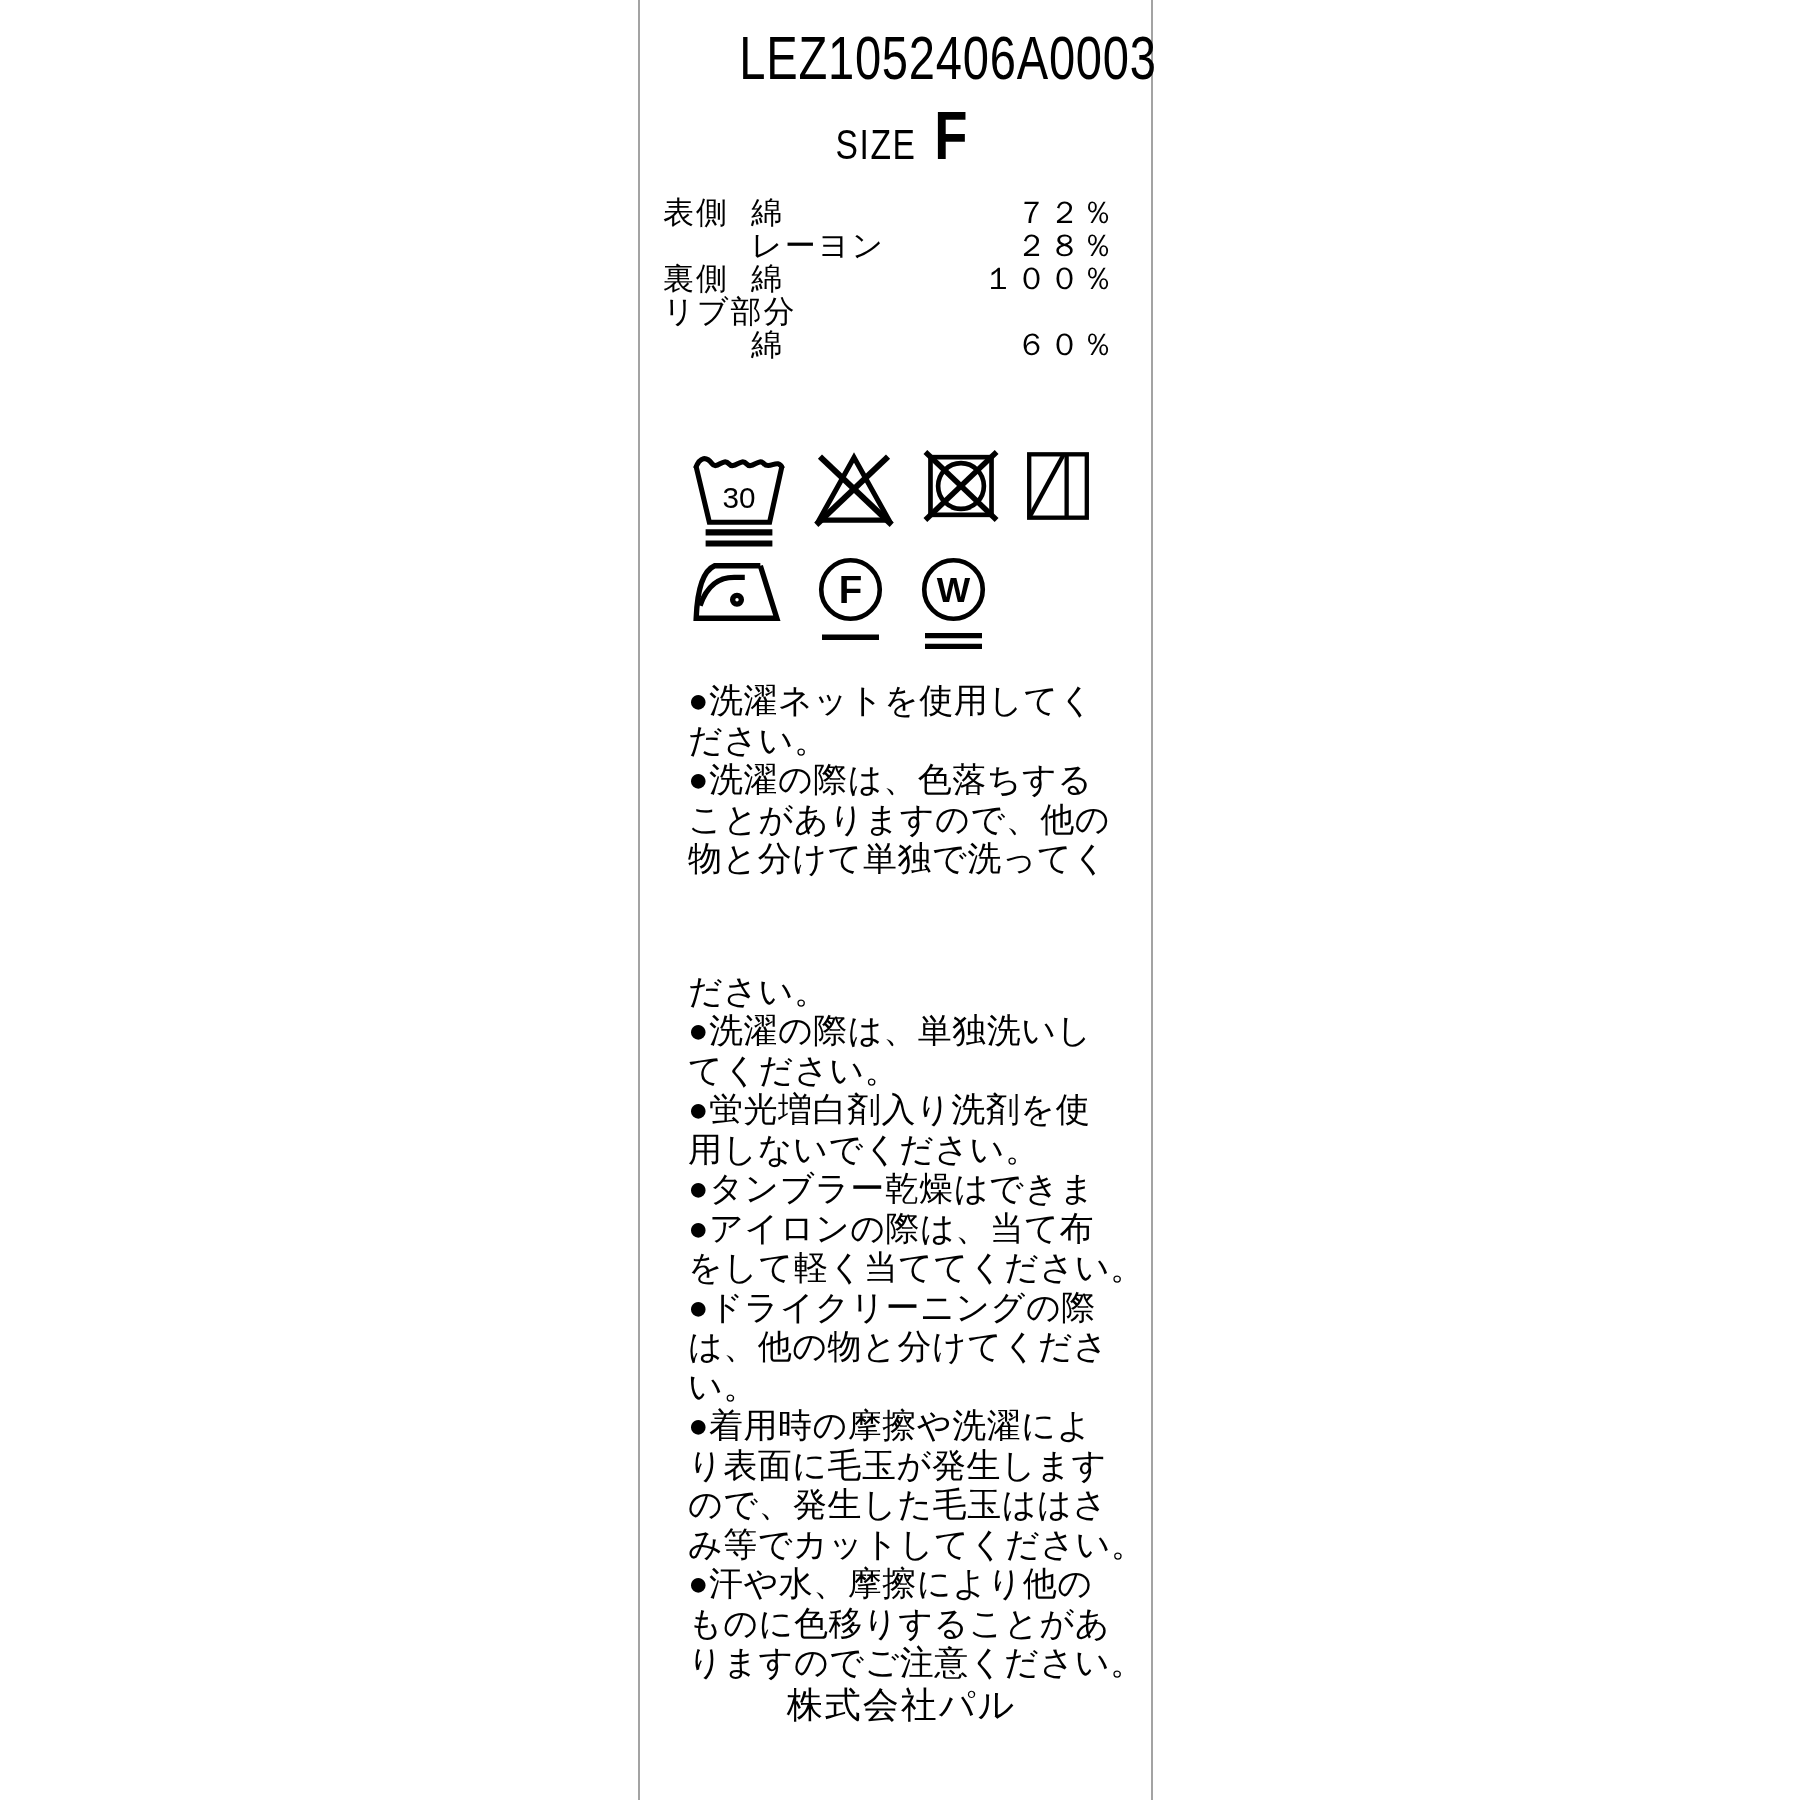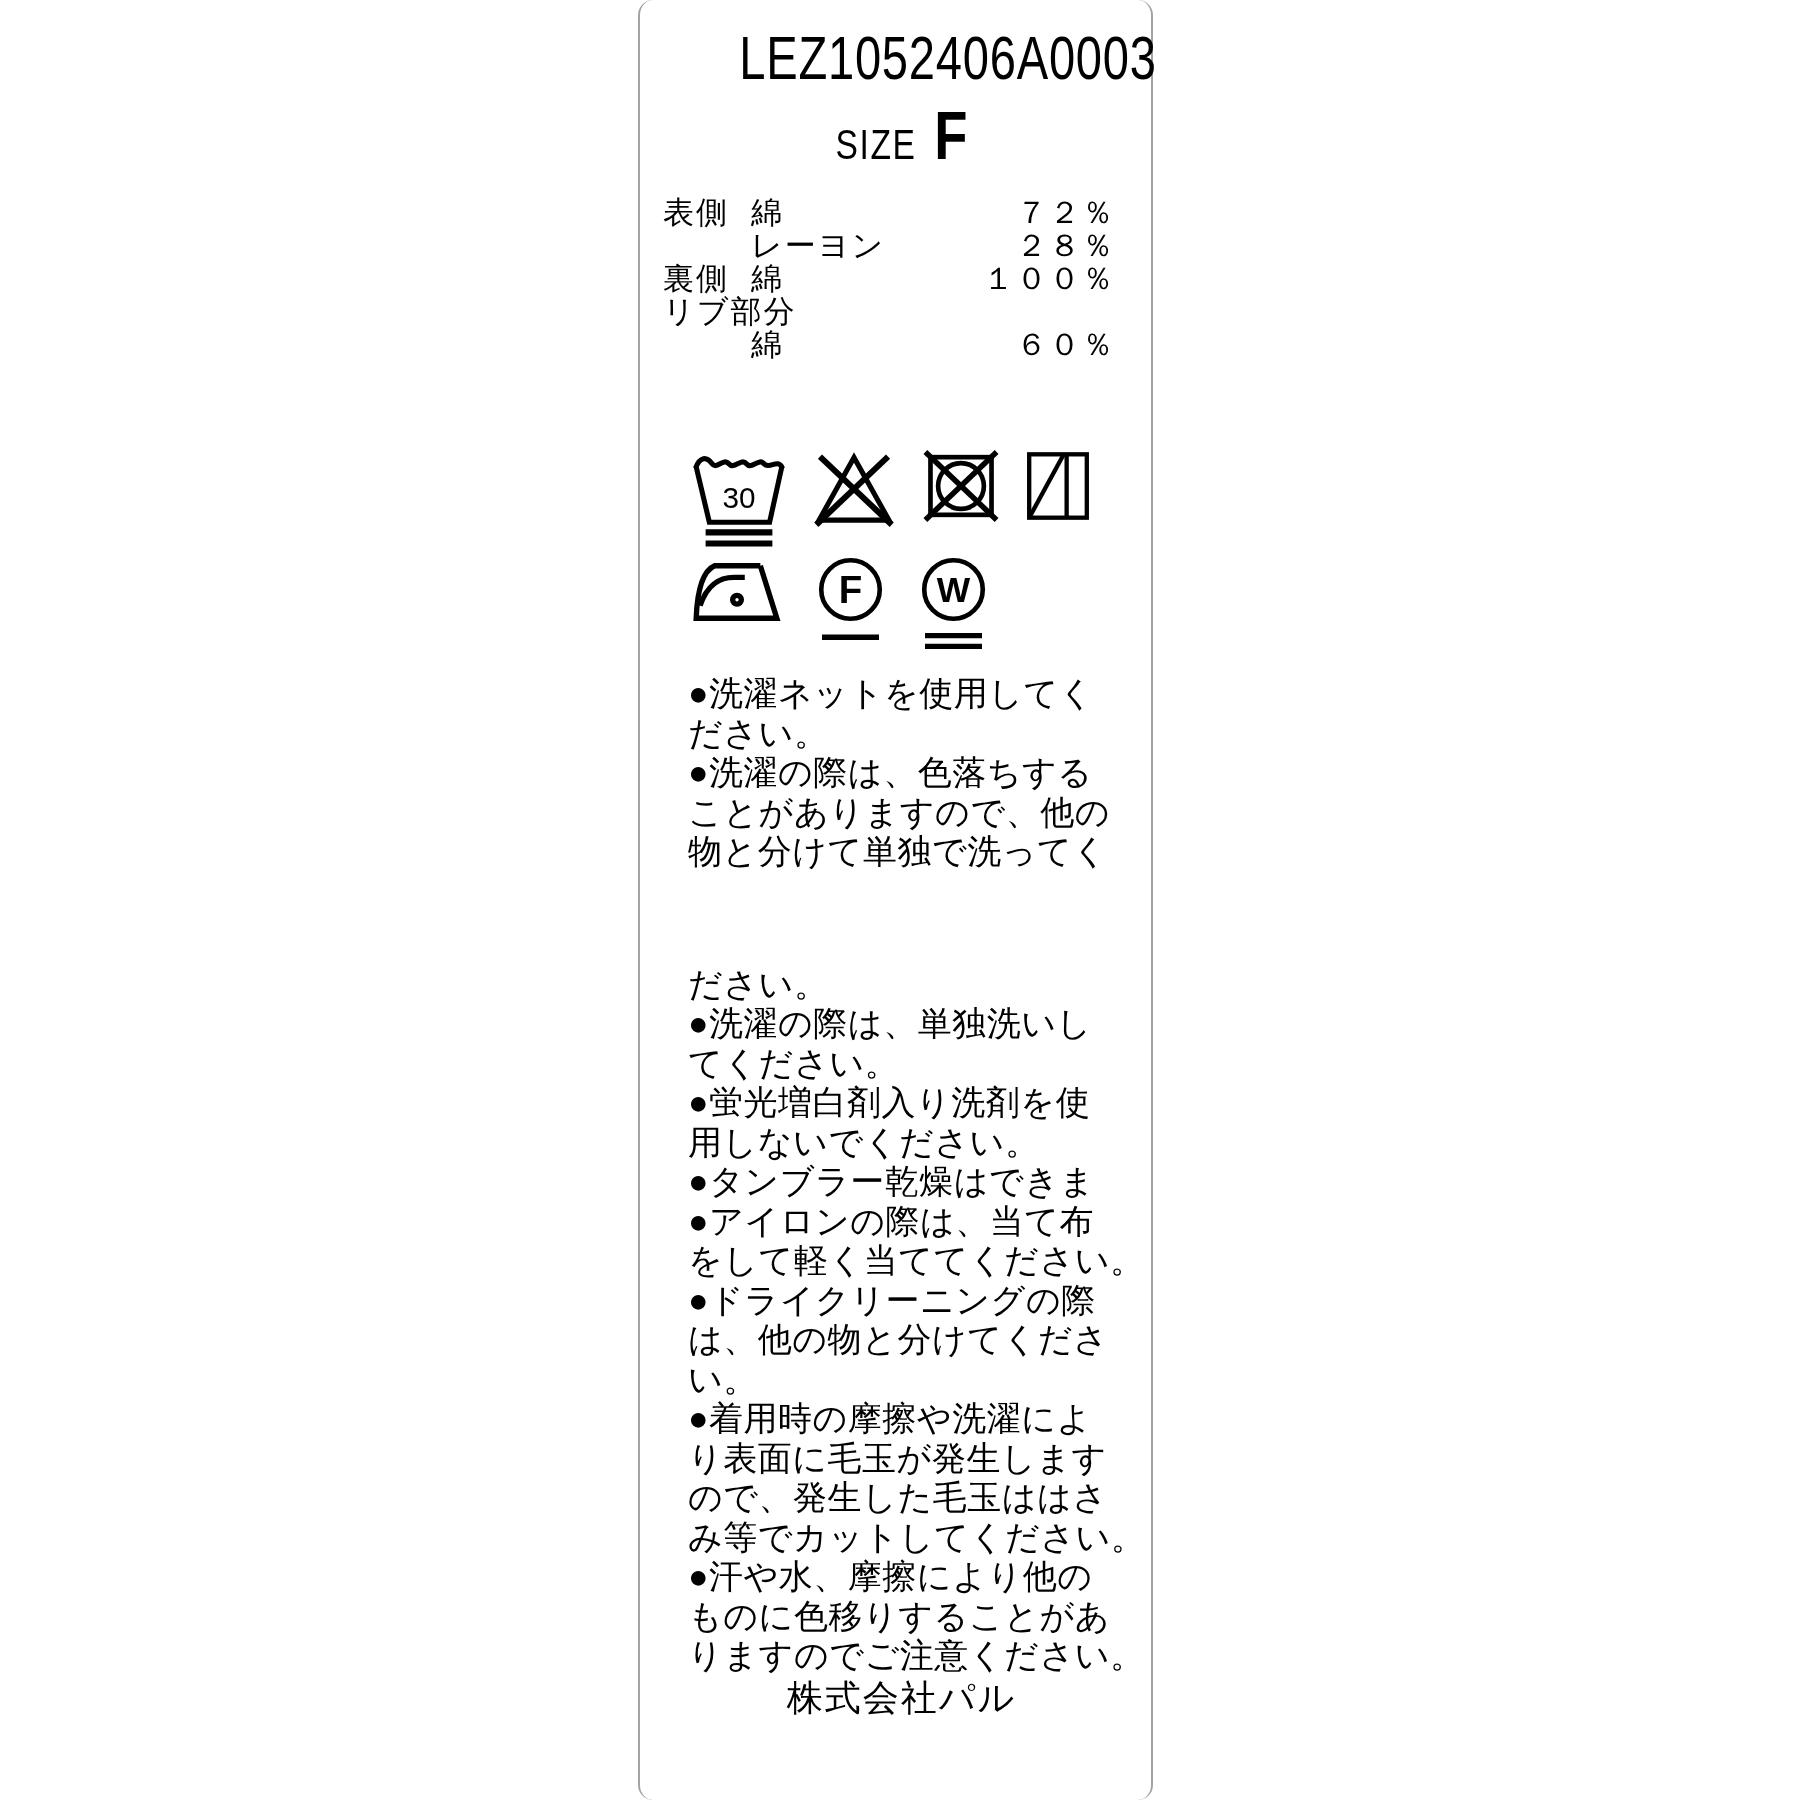--- a/index.html
+++ b/index.html
@@ -8,21 +8,20 @@
     background:#ffffff;
     font-family:"Liberation Sans","DejaVu Sans",sans-serif;
     color:#000;
   }
   .label-strip{
     position:absolute;left:638px;top:0;width:515px;height:1800px;
     box-sizing:border-box;
     border-left:2px solid #a3a3a3;border-right:2px solid #a3a3a3;
     padding:26px 36px 0 48px;
     background:#fff;
-    border-radius:15px;
   }
   .product-code{
     text-align:center;
     font-size:62px;line-height:64px;font-weight:500;
     transform:scaleX(0.76);transform-origin:50% 50%;
     white-space:nowrap;letter-spacing:1px;
   }
   .size-row{
     margin-top:12px;text-align:center;white-space:nowrap;
     transform:scaleX(0.80);transform-origin:50% 50%;
@@ -37,21 +36,21 @@
   .comp-pct{flex:0 0 auto;white-space:nowrap;}
   .care-row{display:flex;align-items:flex-start;}
   .care-row-1{margin-top:86px;}
   .care-row-1 .sym{margin-right:18px;}
   .care-row-2{margin-top:6px;}
   .care-row-2 .sym{margin-right:26px;}
   .sym svg{display:block;}
   .sym path,.sym line,.sym rect,.sym circle,.sym polyline{stroke:#000;fill:none;}
   .sym text{fill:#000;stroke:none;font-family:"Liberation Sans","DejaVu Sans",sans-serif;}
   .care-block{font-size:34px;line-height:39.5px;letter-spacing:0.5px;white-space:nowrap;}
-  .care-block-1{margin-top:19px;}
+  .care-block-1{margin-top:26px;}
   .care-block-2{margin-top:93px;}
   .company{
     margin-top:2px;text-align:center;font-size:36px;line-height:40px;letter-spacing:2px;
   }
 </style>
 </head>
 <body>
 
 <div class="label-strip">
 

